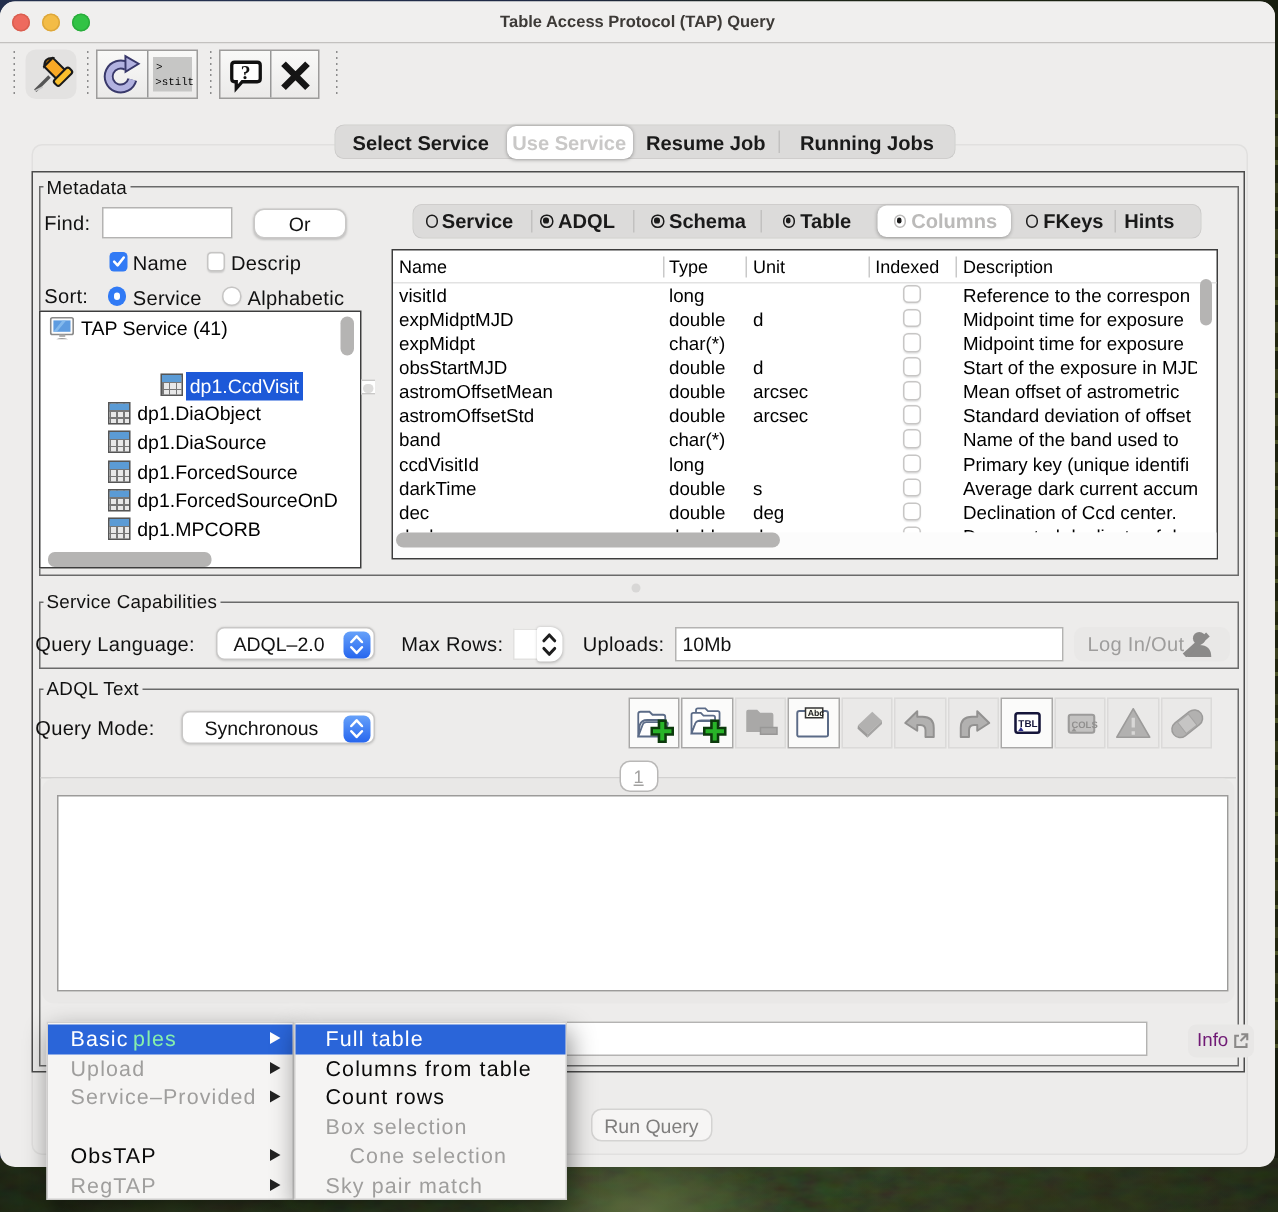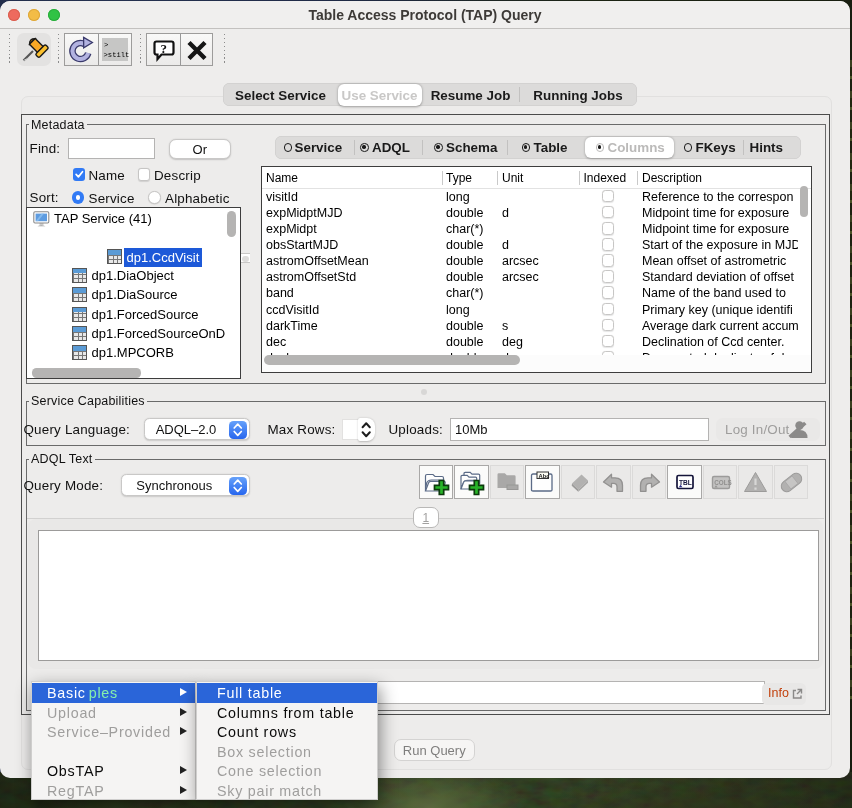--- a/index.html
+++ b/index.html
@@ -18,21 +18,21 @@
     radial-gradient(ellipse 110px 45px at 120px 40px, rgba(55,64,33,.5) 0%, rgba(50,58,30,0) 75%),
     radial-gradient(ellipse 200px 62px at 700px 42px, rgba(50,48,24,.45) 0%, rgba(44,42,24,0) 80%),
     linear-gradient(90deg, rgba(14,18,8,.66) 0%, rgba(25,30,15,.38) 40%, rgba(28,32,16,.38) 70%, rgba(18,20,10,.6) 100%);
 }
 #win { position:absolute; left:0; top:1px; width:850px; height:777px;
   background:#eeedec; border-radius:10px; }
 #titlebar { position:absolute; left:0; top:1px; width:850px; height:28px;
   background:#f0efee; border-bottom:1px solid #c3c1bf; border-radius:10px 10px 0 0; }
 .tl { position:absolute; top:7.5px; width:12px; height:12px; border-radius:50%; }
 #title { position:absolute; top:1px; left:0; width:850px; height:28px; line-height:29px;
-  text-align:center; font-size:14px; font-weight:bold; color:#3d3a37; }
+  text-align:center; font-size:11px; font-weight:bold; color:#3d3a37; }
 .vdots { position:absolute; top:34px; height:31px;
   background-image:repeating-linear-gradient(to bottom,#8c8c8c 0 1.3px,transparent 1.3px 3.9px); width:1.4px; }
 .lbl { position:absolute; font-size:13.4px; letter-spacing:0.2px; color:#111; white-space:nowrap; }
 .segtxt { top:0; height:23px; line-height:25px; font-size:13.4px; font-weight:bold;
   color:#1a1a1a; text-align:center; }
 .tfield { position:absolute; background:#fff; border:1px solid #b4b3b2; }
 .sthumb { position:absolute; background:#b5b4b3; border-radius:4.5px; }
 .trow { position:absolute; left:0; width:100%; height:20px; font-size:13px; color:#000; }
 .ttxt { position:absolute; top:0; height:20px; line-height:20px; white-space:nowrap; }
 .ticon { position:absolute; top:2px; }
@@ -415,35 +415,35 @@
       <rect x="12" y="11.8" width="9" height="9.4" fill="#c6c5c4" stroke="#a5a4a3" stroke-width="0.7"></rect>
     </g>
   </svg>
     </div>
 </div>
 <div class="abs" style="left:27px; top:517.5px; width:797px; height:1px; background:#d2d1d0;"></div>
 <div class="abs" style="left:27.5px; top:518.5px; width:795px; height:150px; background:#e9e8e7; border-radius:8px;"></div>
 <div class="abs" style="left:412.5px; top:506.5px; width:26.5px; height:21.5px; background:#fff; border:1px solid #b9b8b7; border-radius:7px; text-align:center; font-size:12px; color:#a2a1a0; line-height:20px;"><span style="text-decoration:underline;">1</span></div>
 <div class="abs" style="left:37.5px; top:530px; width:781px; height:130.5px; background:#fff; border:1px solid #9c9b9a;"></div>
 <div class="tfield" style="left:374.5px; top:680.5px; width:390.5px; height:23px;"></div>
-<div class="abs" style="left:762px; top:683px; width:44px; height:21.5px; background:#e8e7e6; border-radius:5.5px; font-size:12.5px; color:#c2410c; line-height:21px;"><span style="margin-left:6px;">Info</span>
+<div class="abs" style="left:792px; top:683px; width:44px; height:21.5px; background:#e8e7e6; border-radius:5.5px; font-size:12.5px; color:#701a75; line-height:21px;"><span style="margin-left:6px;">Info</span>
   <svg class="abs" style="left:29px; top:5px;" width="12" height="12" viewBox="0 0 12 12">
       <path d="M5 2.5 H2.5 V10 H10 V7.5" fill="none" stroke="#8a8988" stroke-width="1.4"></path>
       <path d="M6.5 1.5 h4 v4 M10.5 1.5 L6 6" fill="none" stroke="#8a8988" stroke-width="1.4"></path>
     </svg>
 </div>
 <div class="abs" style="left:394px; top:738.5px; width:80.5px; height:22.5px; background:#f6f5f4; border:1px solid #d4d3d2; border-radius:7px; text-align:center; font-size:13px; color:#7f7e7d; line-height:21px;">Run Query</div>
 
 <div class="menu" style="left:30.5px; top:681px; width:165.5px; height:118.5px;">
   <div class="mitem hl" style="top:1px;"><span style="margin-left:15.5px;">Basic</span><span style="color:#86efac; margin-left:3px;">ples</span><span class="marr"></span></div>
   <div class="mitem dis" style="top:20.6px;"><span style="margin-left:15.5px;">Upload</span><span class="marr"></span></div>
   <div class="mitem dis" style="top:40.2px;"><span style="margin-left:15.5px;">Service–Provided</span><span class="marr"></span></div>
   <div class="mitem" style="top:79.4px;"><span style="margin-left:15.5px;">ObsTAP</span><span class="marr"></span></div>
   <div class="mitem dis" style="top:99px;"><span style="margin-left:15.5px;">RegTAP</span><span class="marr"></span></div>
 </div>
 <div class="menu" style="left:196px; top:681px; width:181.5px; height:118.5px;">
   <div class="mitem hl" style="top:1px;"><span style="margin-left:20px;">Full table</span></div>
   <div class="mitem" style="top:20.6px;"><span style="margin-left:20px;">Columns from table</span></div>
   <div class="mitem" style="top:40.2px;"><span style="margin-left:20px;">Count rows</span></div>
   <div class="mitem dis" style="top:59.8px;"><span style="margin-left:20px;">Box selection</span></div>
-  <div class="mitem dis" style="top:79.4px;"><span style="margin-left:20px;">Cone selection</span></div>
+  <div class="mitem dis" style="top:79.4px;padding-left:16px;"><span style="margin-left:20px;">Cone selection</span></div>
   <div class="mitem dis" style="top:99px;"><span style="margin-left:20px;">Sky pair match</span></div>
 </div>
 
 </body></html>

